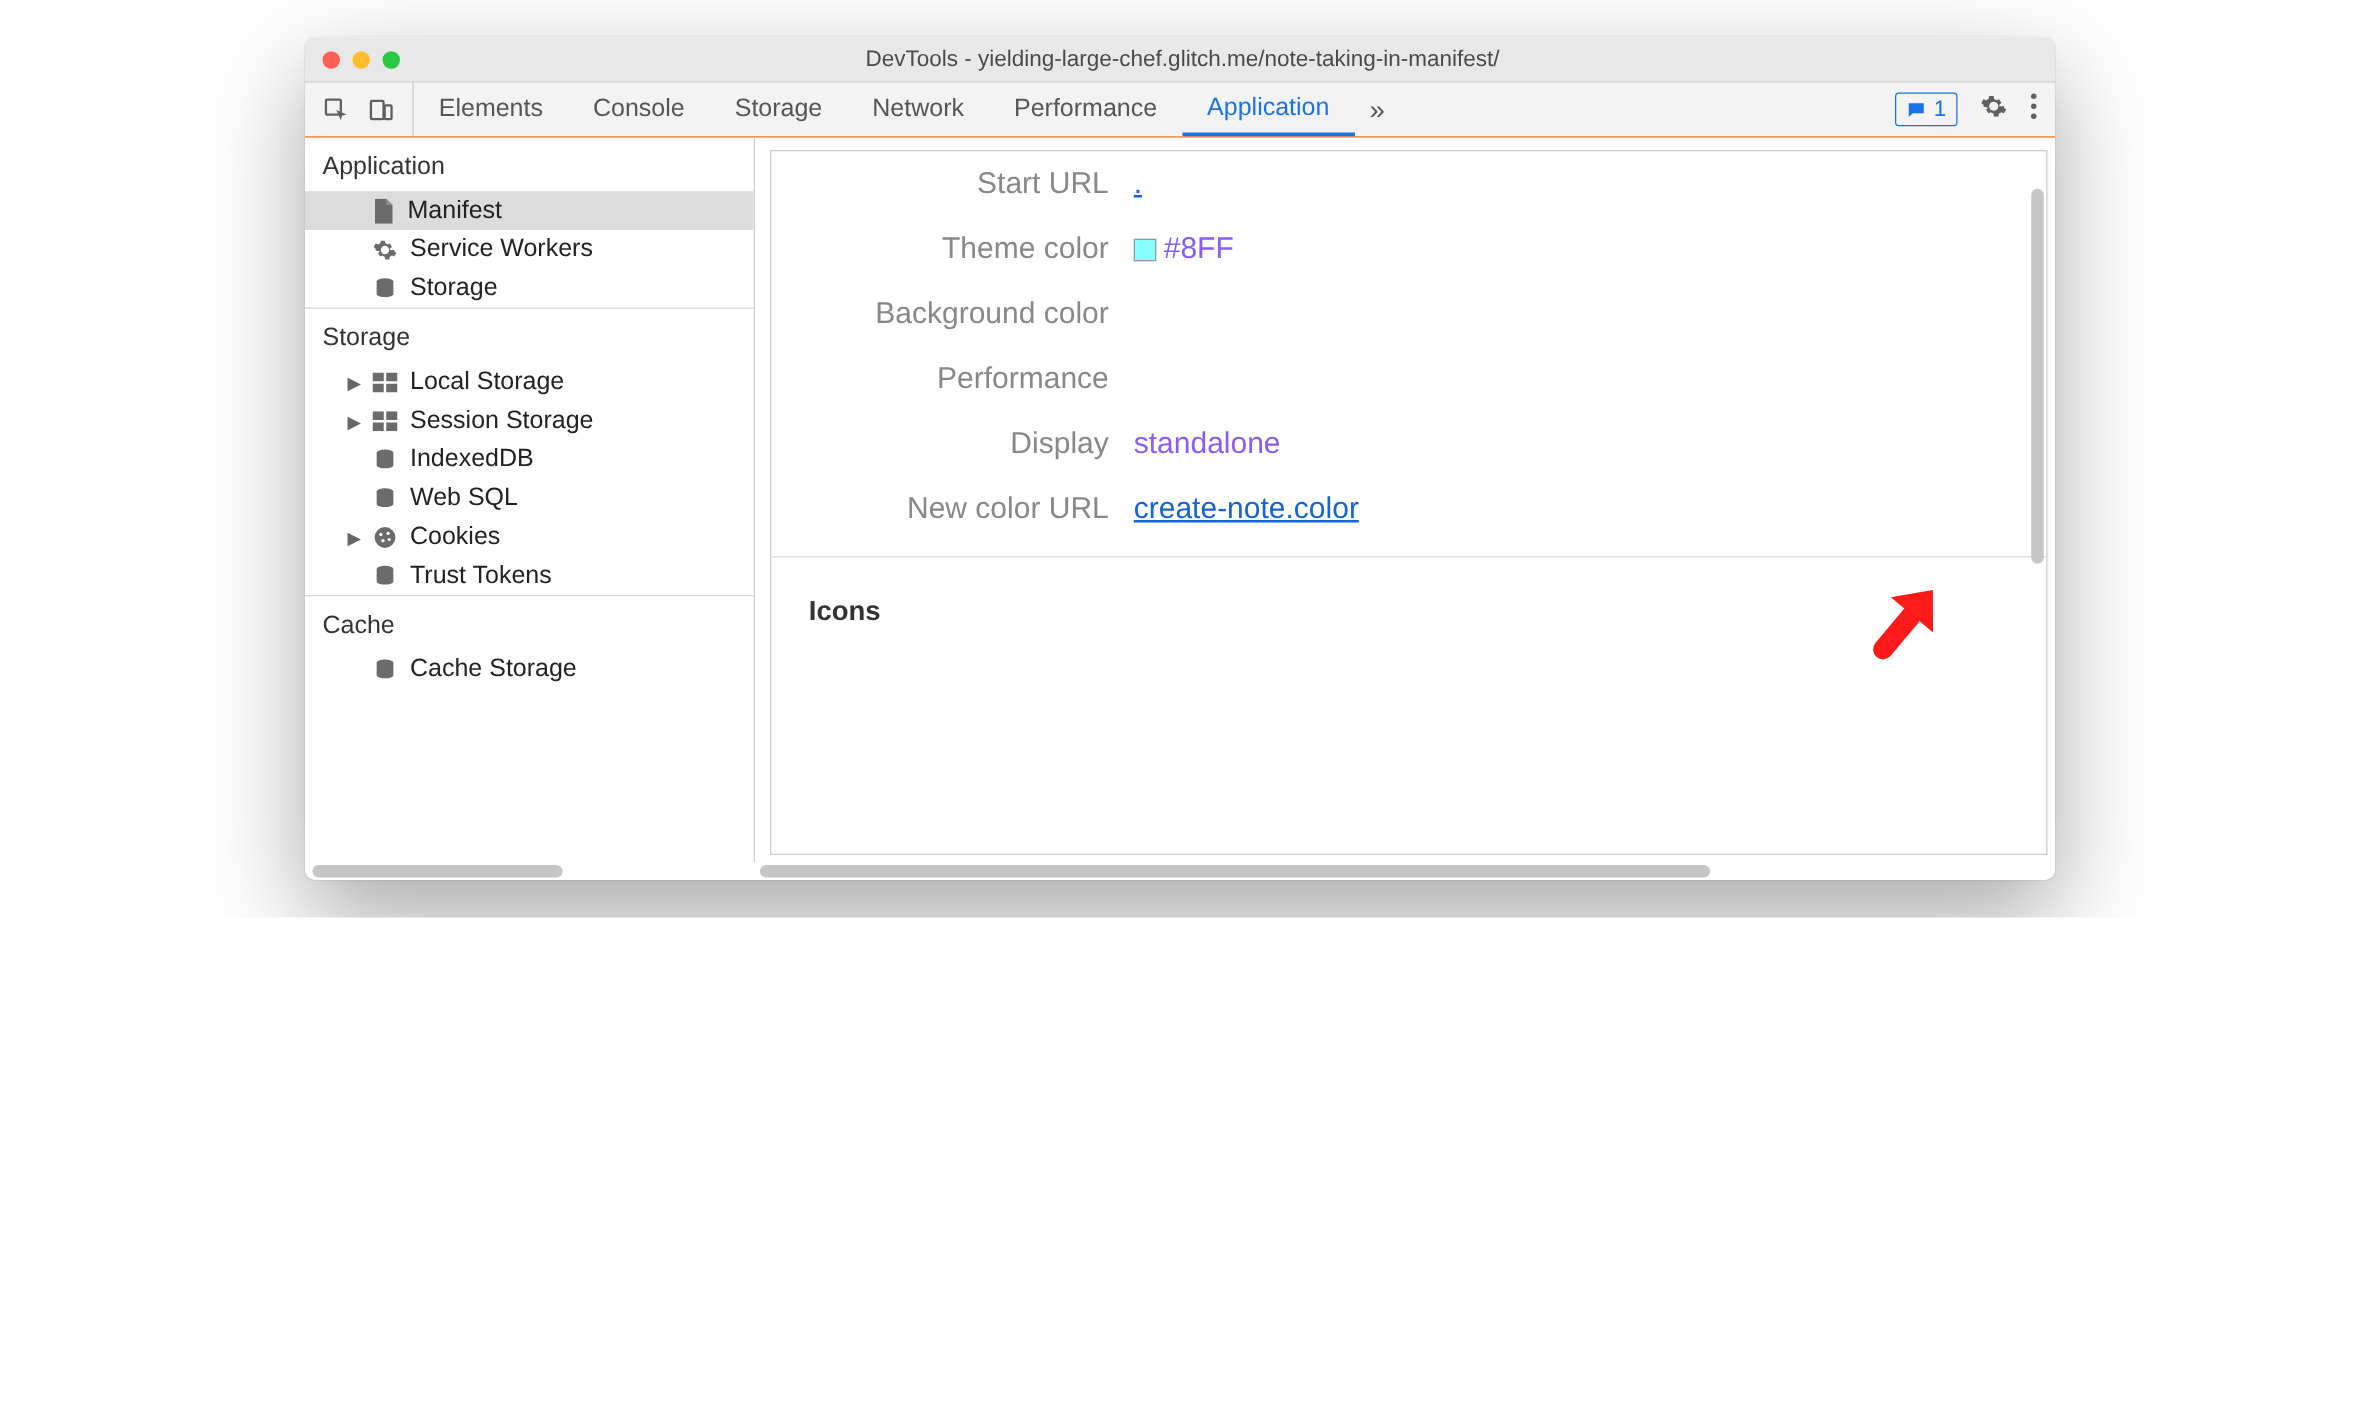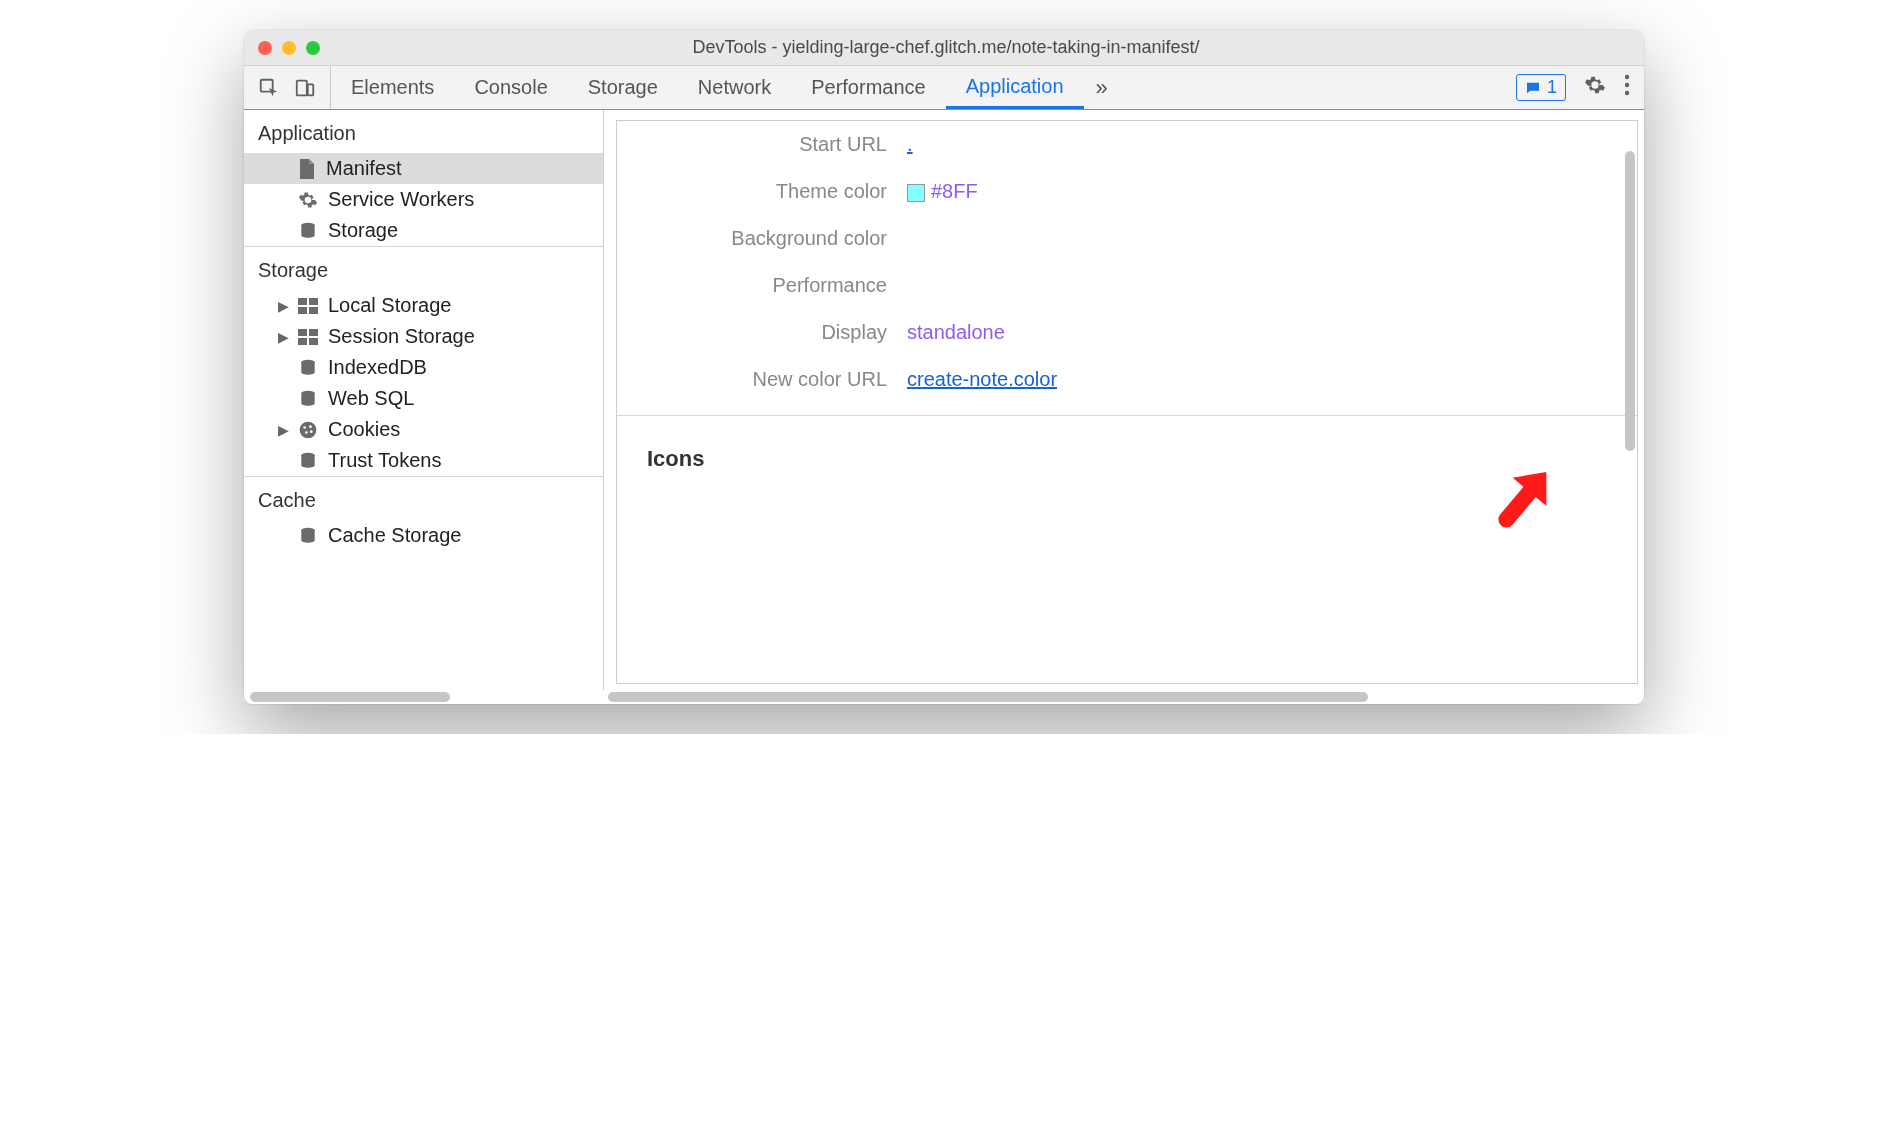--- a/index.html
+++ b/index.html
@@ -45,21 +45,21 @@
     display:flex; align-items:center; gap:10px; font-size:20px; color:#222;
     padding:4px 0 4px 34px; cursor:pointer;
   }
   .item.selected { background:#dcdcdc; }
   .arrow { width:10px; display:inline-block; color:#666; font-size:14px;}
   .arrow.none { visibility:hidden;}
   .item svg { flex:0 0 auto; }
   .main { flex:1; display:flex; flex-direction:column; overflow:hidden; position:relative; padding-left:6px;}
   .main-inner { flex:1; overflow:auto; border:1px solid #ccc; margin:10px 6px 6px 6px; position:relative; }
   .section-title { font-size:22px; font-weight:700; color:#333; padding:30px 30px 16px; }
-  .row { display:flex; padding:12px 30px; font-size:20px;}
+  .row { display:flex; padding:12px 30px; font-size:24px;}
   .row .label { width:260px; text-align:right; color:#888; padding-right:20px;}
   .row .value { color:#8b5cf6; }
   .row .value.link { color:#1763cf; text-decoration:underline; cursor:pointer;}
   .swatch { width:18px; height:18px; border:1px solid #999; display:inline-block; vertical-align:middle; margin-right:6px; background:#8cf5f5ff;}
   .divider { border-top:1px solid #d7d7d7; margin:12px 0 0 0;}
   
   .anno-arrow { position:absolute; left:870px; top:334px; transform:rotate(0deg); pointer-events:none;}
   
   .vscroll { position:absolute; right:2px; top:30px; width:10px; height:300px; background:#c6c6c6; border-radius:5px;}
   .hscroll-sb { height:14px; background:transparent; display:flex; align-items:center; padding:0 4px; gap:6px;}

